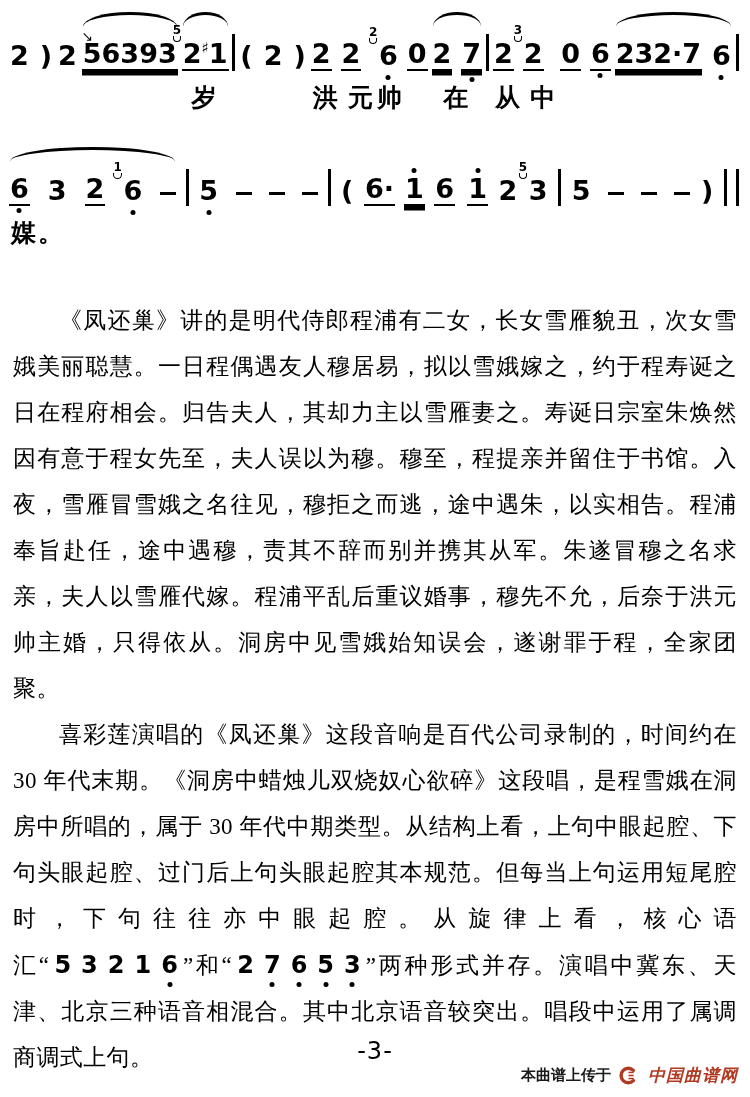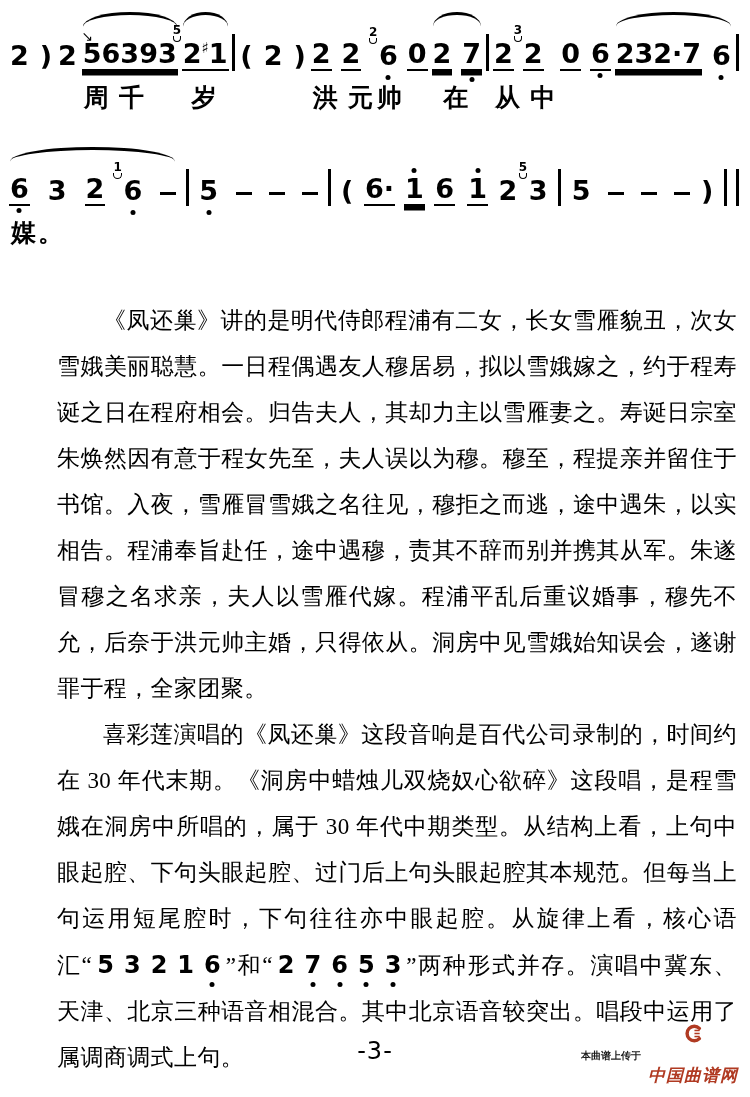--- a/index.html
+++ b/index.html
@@ -34,33 +34,33 @@
   .grace::after{content:"";display:block;height:5px;border:1.5px solid #000;border-top:none;
     border-radius:0 0 8px 8px;margin-top:0px;}
   .slmark{position:absolute;top:-13px;right:-15px;font-size:14px;font-weight:normal;}
   .dash{width:16px;height:3.5px;background:#000;margin-bottom:11px;}
   .bar{width:3px;height:37px;background:#000;}
   .dbar{width:9px;height:37px;border-left:3px solid #000;border-right:3px solid #000;}
   .lyr{height:40px;font-size:25px;font-weight:600;padding-top:10px;white-space:nowrap;letter-spacing:2px;}
   .lyr.center{text-align:center;}
   .lyr.left{text-align:left;padding-left:3px;}
   
-  #text{padding:0 13px;margin-top:42px;margin-left:44px;}
+  #text{padding:0 13px;margin-top:42px;}
   p.para{margin:0;font-size:23px;line-height:46px;letter-spacing:0.4px;
     text-align:justify;text-indent:2em;}
   .inote{position:relative;font-family:"DejaVu Sans",sans-serif;font-weight:bold;
     font-size:24px;margin:0 5px;letter-spacing:0;}
   .inote.low::after{content:"";position:absolute;bottom:-8px;left:50%;transform:translateX(-50%);
     width:5px;height:5px;border-radius:50%;background:#000;}
   
   .pagenum{position:absolute;left:0;right:0;bottom:32px;text-align:center;
     font-size:24px;font-family:"DejaVu Sans",sans-serif;letter-spacing:1px;}
   .watermark{position:absolute;right:12px;bottom:10px;display:flex;align-items:center;gap:7px;}
-  .wm-text{font-size:10px;color:#1a1a1a;font-weight:600;}
-  .sitelogo{display:flex;align-items:center;gap:21px;flex-direction:column;}
+  .wm-text{font-size:15px;color:#1a1a1a;font-weight:600;}
+  .sitelogo{display:flex;align-items:center;gap:11px;}
   .sitename{font-size:17px;font-weight:bold;font-style:italic;color:var(--red,#b03a22);letter-spacing:1px;}
 </style>
 </head>
 <body>
 
 <div>
 
   <div id="music">
       <div class="mline">
         <div class="group">
@@ -76,21 +76,20 @@
           <div class="toks">
             <span class="note">2<span class="slmark">↘</span></span>
           </div>
           <div class="lyr center"></div>
         </div>
         <div class="group">
           <div class="garc"></div>
           <div class="toks">
             <span class="note u2">56393</span>
           </div>
-          <div class="lyr left">周 千</div>
         </div>
         <div class="group">
           <div class="garc"></div>
           <div class="toks">
             <span class="note u1">2<span class="sharp">♯</span>1<span class="grace">5</span></span>
           </div>
           <div class="lyr center">岁</div>
         </div>
         <div class="group">
           <div class="garc nop"></div>

